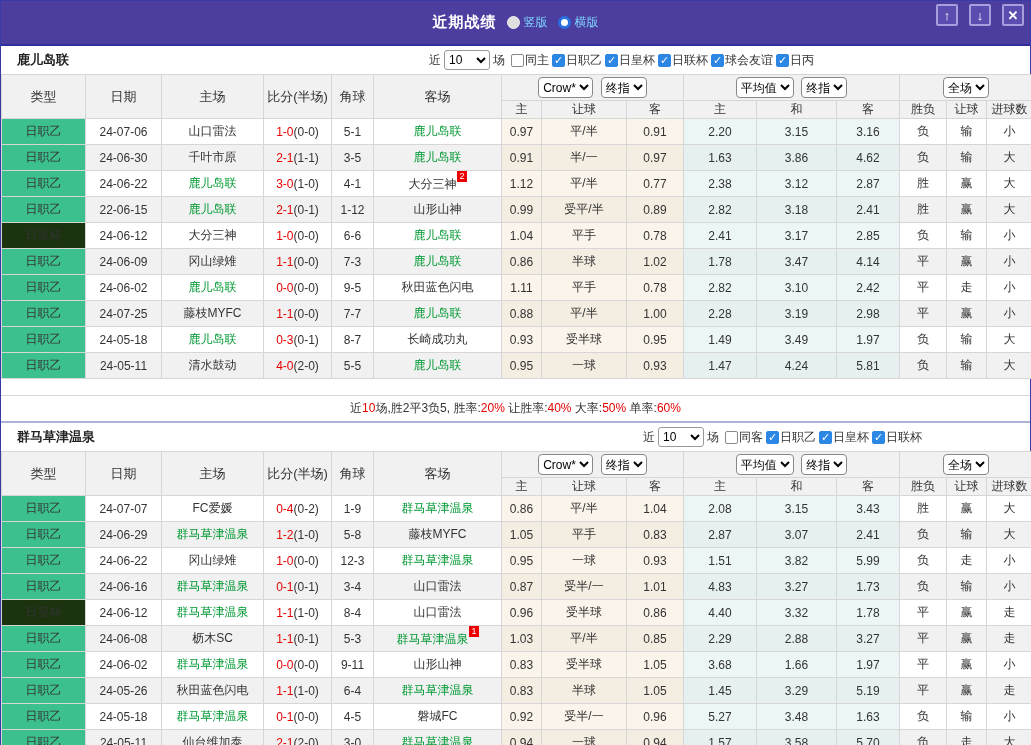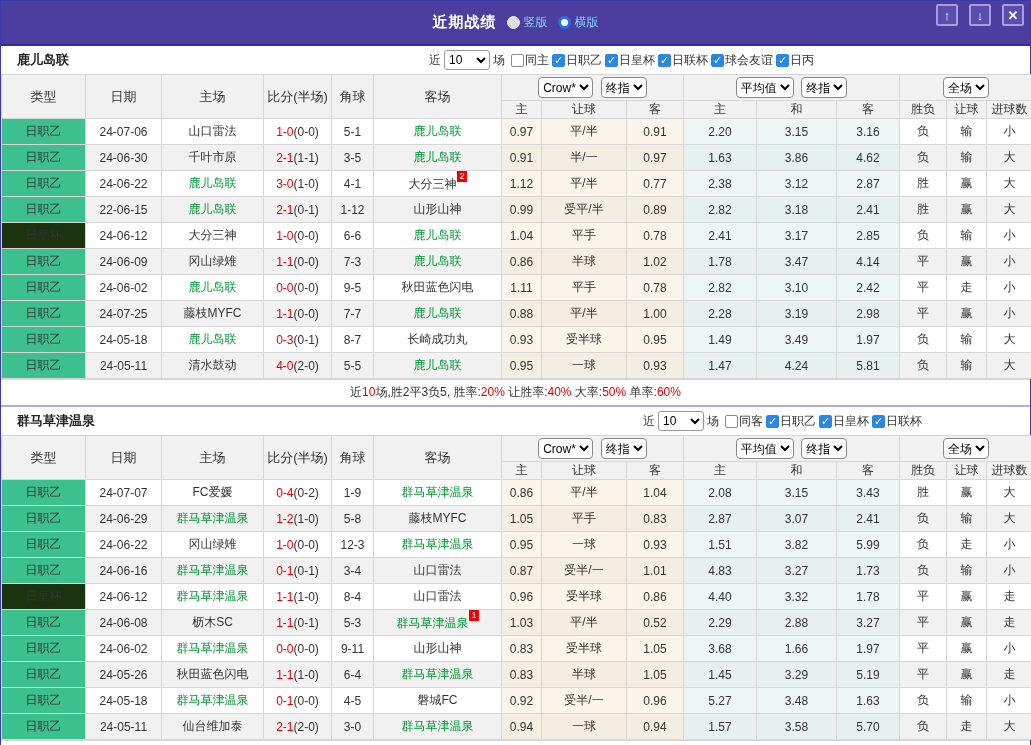--- a/index.html
+++ b/index.html
@@ -93,20 +93,21 @@
   }
   sup.card:empty { display: none; }
   .cr { color: #E60000; }
   .cg { color: #008A33; }
   .cb-c { color: #0000EE; }
   
   .summary {
     height: 26px; line-height: 25px; text-align: center;
     font-size: 12px; color: #333; background: #fff;
     border-top: 1px solid #D6D6D6;
+    margin-top: 16px;
   }
 </style>
 </head>
 <body>
 
 <div class="panel">
 
   <div class="titlebar">
     <div class="title-group">
       <span class="title">近期战绩</span>
@@ -586,21 +587,21 @@
 
           <tr>
             <td class="type t-league">日职乙</td>
             <td>24-06-08</td>
             <td class="team-cell"><span>枥木SC</span></td>
             <td><span class="ft">1-1</span><span class="ht">(0-1)</span></td>
             <td>5-3</td>
             <td class="team-cell"><span class="focus">群马草津温泉</span><sup class="card">1</sup></td>
             <td class="beige">1.03</td>
             <td class="beige">平/半</td>
-            <td class="beige">0.52</td>
+            <td class="beige">0.85</td>
             <td class="cyan">2.29</td>
             <td class="cyan">2.88</td>
             <td class="cyan">3.27</td>
             <td class="cg">平</td>
             <td class="cr">赢</td>
             <td class="cg">走</td>
           </tr>
 
           <tr>
             <td class="type t-league">日职乙</td>

